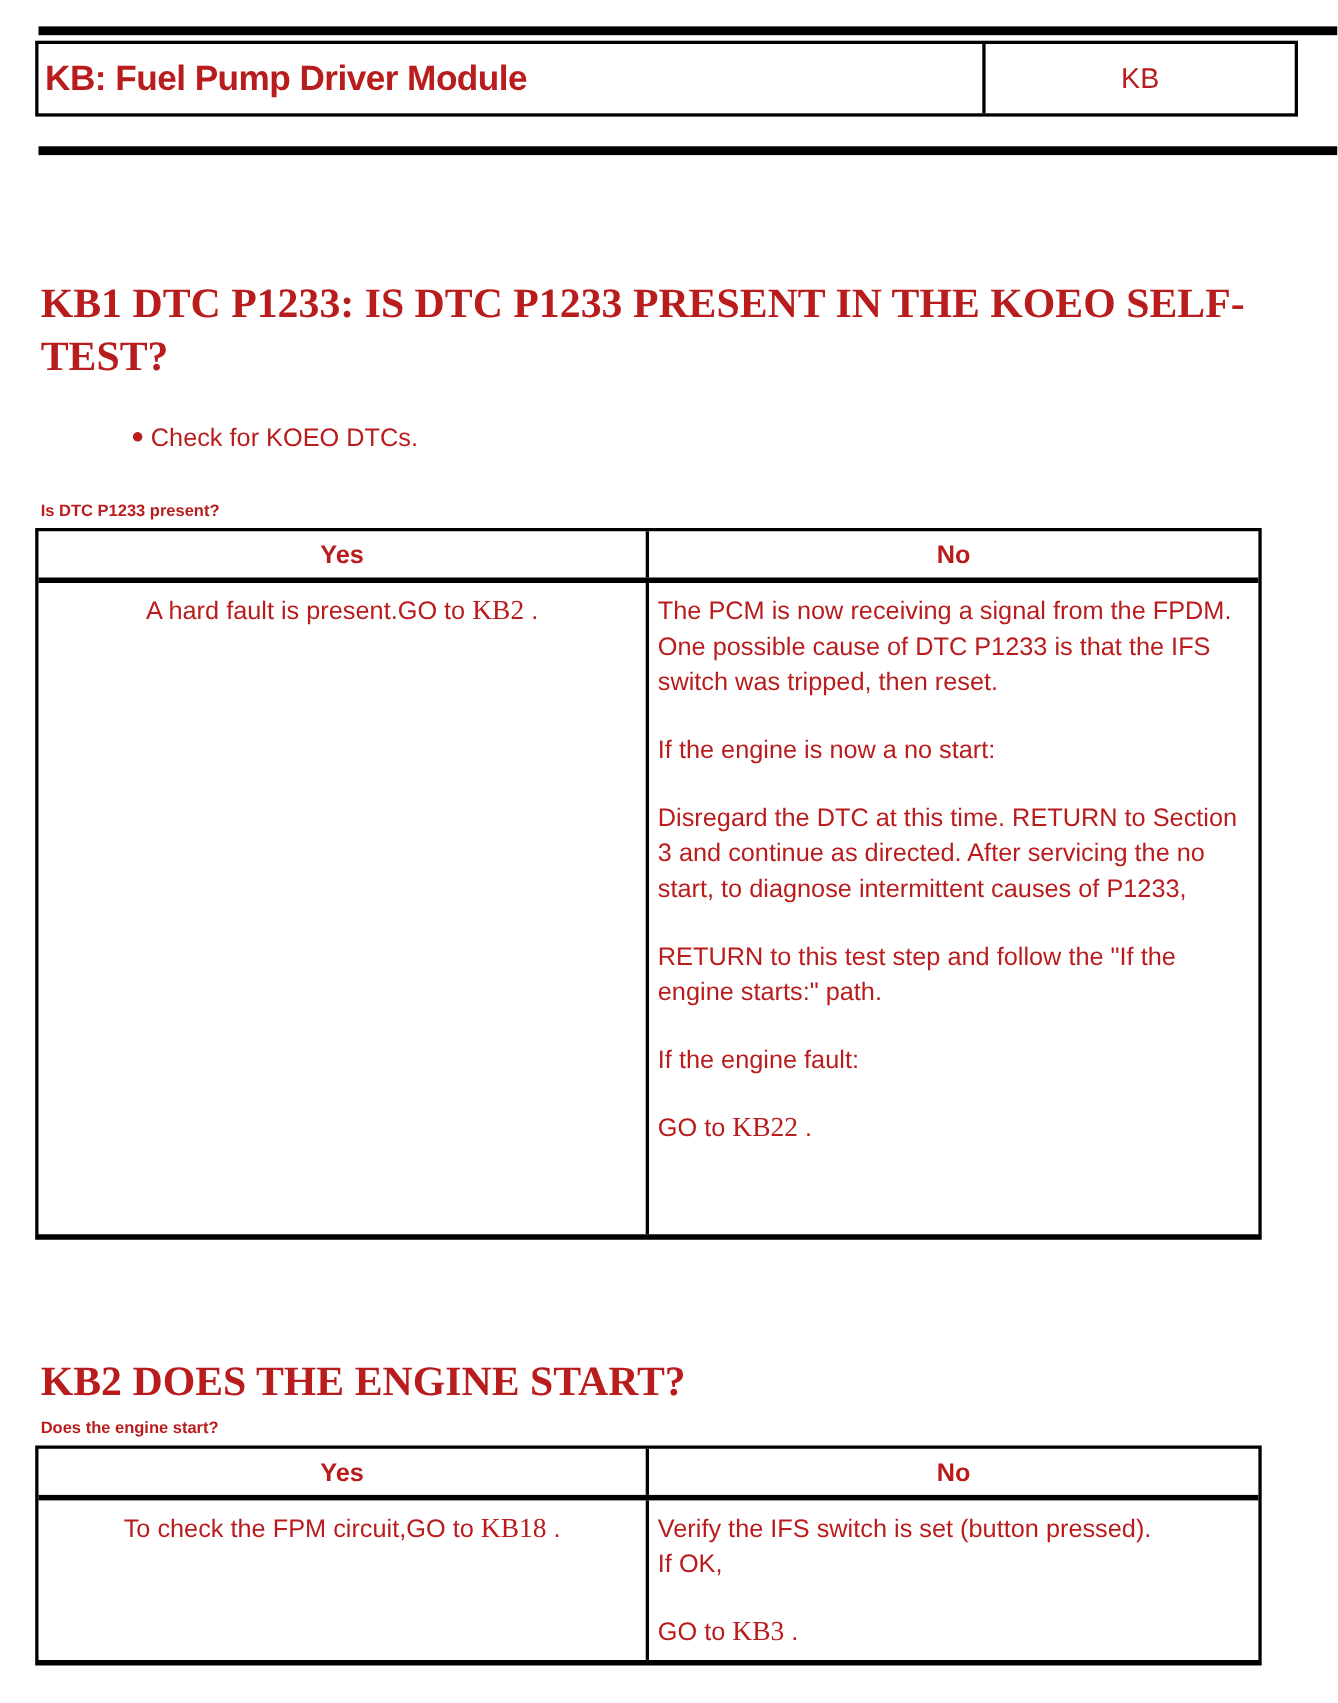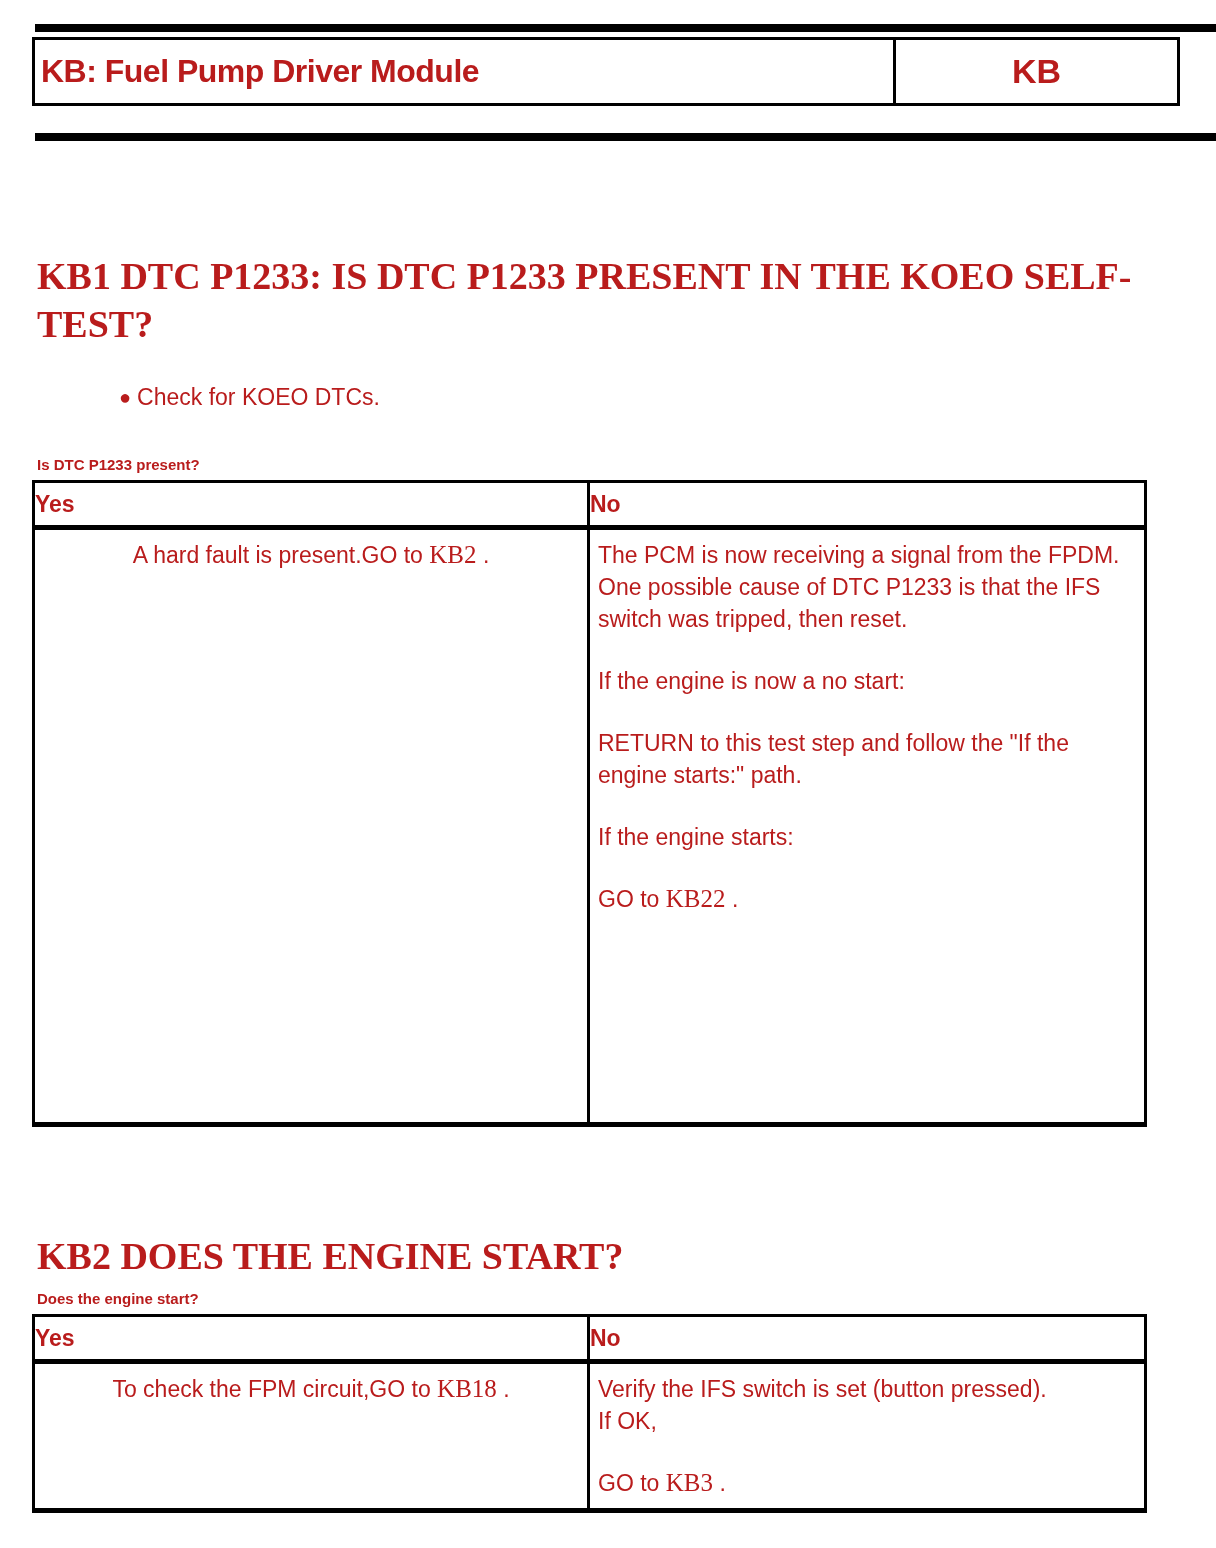--- a/index.html
+++ b/index.html
@@ -19,39 +19,39 @@
     margin:5px 0 0 32px; width:1148px; height:69px;
     border:3px solid #000; display:flex; align-items:stretch;
   }
   .hbox-title {
     flex:1; display:flex; align-items:center; padding-left:6px;
     font-size:32px; font-weight:bold; letter-spacing:-0.5px;
   }
   .hbox-code {
     width:284px; border-left:3px solid #000;
     display:flex; align-items:center; justify-content:center;
-    font-size:34px; font-weight:bold;
+    font-size:26px; font-weight:normal;
   }
 
   .h-serif {
     font-family:"Liberation Serif", serif; font-weight:bold;
     font-size:38px; line-height:48px;
   }
   .kb1-title { margin:111px 0 0 37px; width:1150px; }
   .kb2-title { margin:105px 0 0 37px; width:1150px; }
 
   .bullet-row { margin:34px 0 0 119px; font-size:23px; line-height:30px; display:flex; align-items:center; }
   .bullet-dot { font-size:20px; margin-right:6px; line-height:30px; }
 
   .question { margin:40px 0 2px 37px; font-size:15px; font-weight:bold; line-height:26px; }
   .question-2 { margin-top:6px; }
 
   .tbl { margin-left:32px; width:1115px; border:3px solid #000; border-bottom-width:5px; }
   .tbl-head { display:flex; border-bottom:5px solid #000; }
-  .th { font-size:23px; font-weight:bold; line-height:28px; padding:7px 0; }
+  .th { font-size:23px; font-weight:bold; line-height:28px; text-align:center; padding:7px 0; }
   .th-yes { width:555px; border-right:3px solid #000; }
   .th-no { flex:1; }
   .tbl-body { display:flex; align-items:stretch; }
   .body-1 { min-height:592px; }
   .body-2 { min-height:142px; }
   .cell { font-size:23px; line-height:32px; padding:9px 8px; }
   .cell-yes { width:555px; border-right:3px solid #000; display:flex; flex-direction:row; justify-content:center; }
   .cell-no { flex:1; }
   .para { margin-bottom:30px; }
   .para:last-child { margin-bottom:0; }
@@ -92,22 +92,23 @@
         <div class="para">A hard fault is present.</div>
         <div class="para">
           <span>GO to</span>
           <span class="xref">KB2</span>
           <span>.</span>
         </div>
       </div>
       <div class="cell cell-no">
         <div class="para">The PCM is now receiving a signal from the FPDM. One possible cause of DTC P1233 is that the IFS switch was tripped, then reset.</div>
         <div class="para">If the engine is now a no start:</div>
+        <div class="para">Disregard the DTC at this time. RETURN to Section 3 and continue as directed. After servicing the no start, to diagnose intermittent causes of P1233,</div>
         <div class="para">RETURN to this test step and follow the "If the engine starts:" path.</div>
-        <div class="para">If the engine starts:</div>
+        <div class="para">If the engine fault:</div>
         <div class="para">
           <span>GO to</span>
           <span class="xref">KB22</span>
           <span>.</span>
         </div>
       </div>
     </div>
   </div>
 
   <div class="h-serif kb2-title">KB2 DOES THE ENGINE START?</div>

